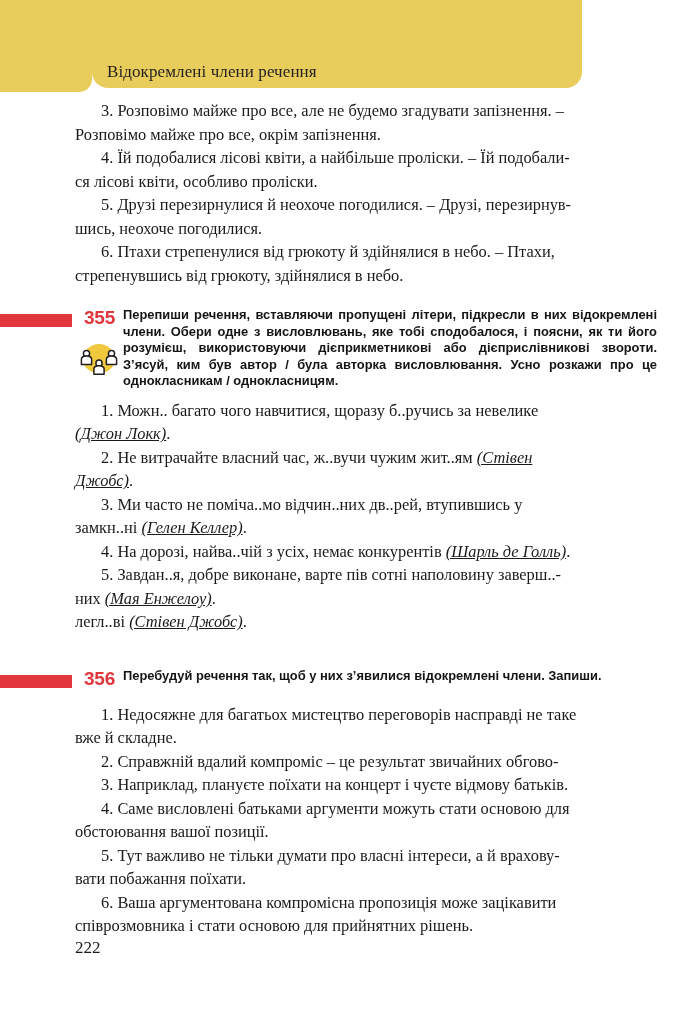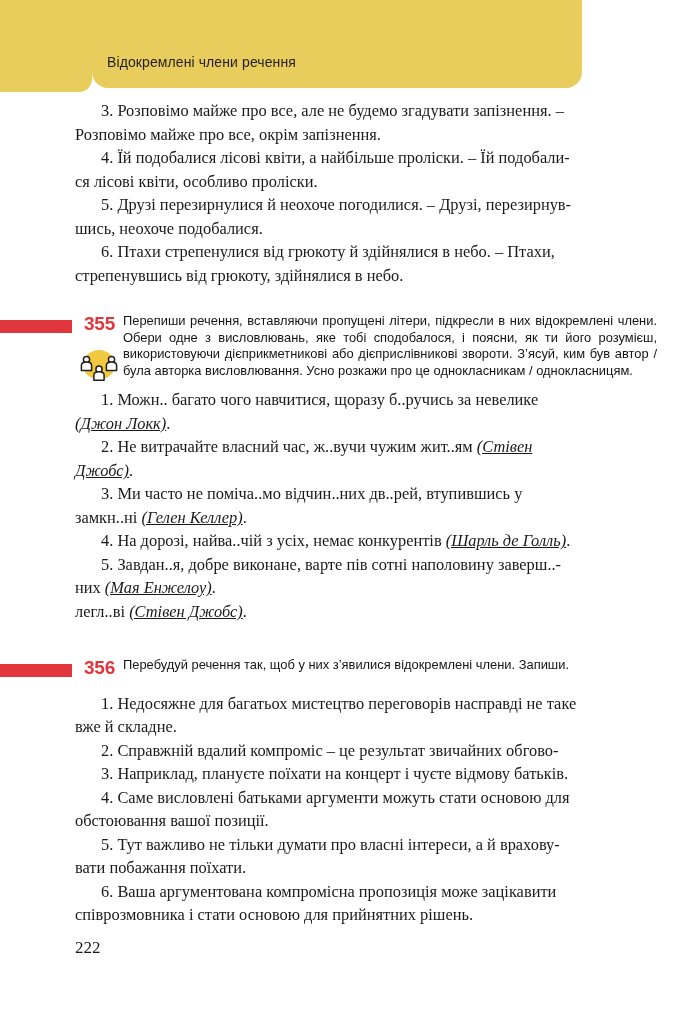--- a/index.html
+++ b/index.html
@@ -47,24 +47,24 @@
     top: 0;
     left: 92px;
     width: 490px;
     height: 88px;
     background: #e8cd5d;
     border-bottom-right-radius: 16px;
     border-bottom-left-radius: 16px;
   }
   .banner-title {
     position: absolute;
-    top: 54px;
+    top: 62px;
     left: 107px;
-    font-family: Liberation Sans, sans-serif;
-    font-size: 14px;
+    font-family: Liberation Serif, serif;
+    font-size: 17px;
     letter-spacing: 0.1px;
     color: #231f20;
     white-space: nowrap;
   }
 
   
   .page-body {
     position: absolute;
     top: 92px;
     left: 0;
@@ -117,21 +117,21 @@
     font-size: 19px;
     font-weight: 600;
     color: #e0363c;
     letter-spacing: -0.2px;
   }
   .ex-instr {
     margin: 0 38px 0 123px;
     font-family: "Liberation Sans", "DejaVu Sans", sans-serif;
     font-size: 12.9px;
     line-height: 16.6px;
-    font-weight: normal;
+    font-weight: bold;
     color: #151515;
     text-align: justify;
   }
   .ex-instr.single {
     text-align: left;
     white-space: nowrap;
   }
 
   
   .group-icon {
@@ -167,26 +167,26 @@
 </div>
 
 <div class="page-body">
 
   <div class="text-col intro-list">
     <p class="para">3. Розповімо майже про все, але не будемо згадувати запізнення. –</p>
     <p class="para cont">Розповімо майже про все, окрім запізнення.</p>
     <p class="para">4. Їй подобалися лісові квіти, а найбільше проліски. – Їй подобали-</p>
     <p class="para cont">ся лісові квіти, особливо проліски.</p>
     <p class="para">5. Друзі перезирнулися й неохоче погодилися. – Друзі, перезирнув-</p>
-    <p class="para cont">шись, неохоче подобалися.</p>
+    <p class="para cont">шись, неохоче погодилися.</p>
     <p class="para">6. Птахи стрепенулися від грюкоту й здійнялися в небо. – Птахи,</p>
     <p class="para cont">стрепенувшись від грюкоту, здійнялися в небо.</p>
   </div>
 
-  <div class="exercise" style="margin-top:26px;">
+  <div class="exercise" style="margin-top:20px;">
     <div class="ex-bar"></div>
     <div class="ex-num">355</div>
 
     <span class="group-icon">
       <svg viewBox="0 0 42 38" width="42" height="38" xmlns="http://www.w3.org/2000/svg">
         <path d="M21 5 C30 5 37 12 37 20 C37 27 32 32 25 34 L21 27 L17 34 C10 32 5 27 5 20 C5 12 12 5 21 5 Z" fill="#f0c93f"></path>
 
         <circle cx="8.5" cy="14.5" r="3.1" fill="#ffffff" stroke="#231f20" stroke-width="1.5"></circle>
         <path d="M3.4 25.5 L3.4 20.4 C3.4 18.3 5.6 17.1 8.5 17.1 C11.4 17.1 13.6 18.3 13.6 20.4 L13.6 25.5 Z" fill="#ffffff" stroke="#231f20" stroke-width="1.5" stroke-linejoin="round"></path>
 

